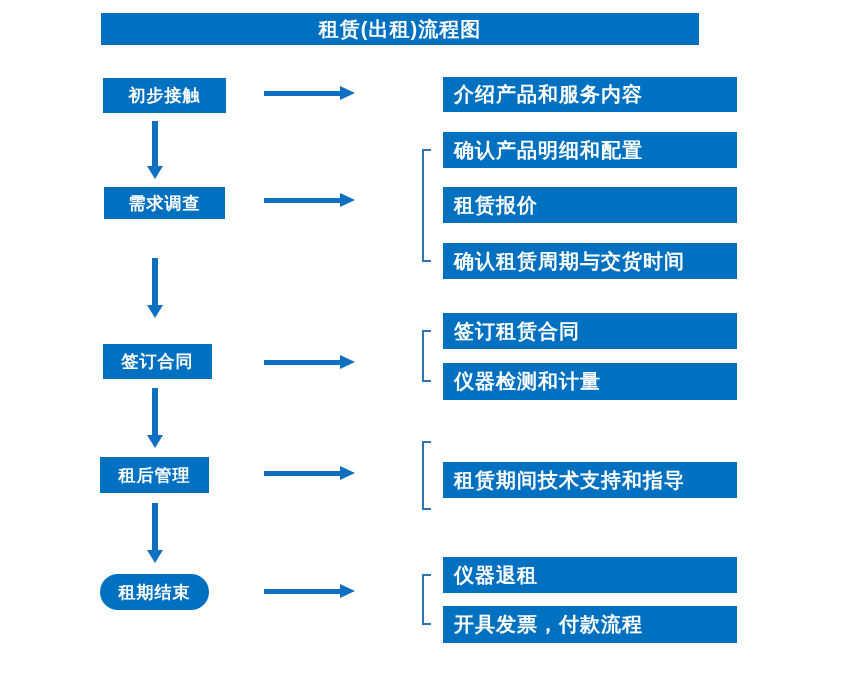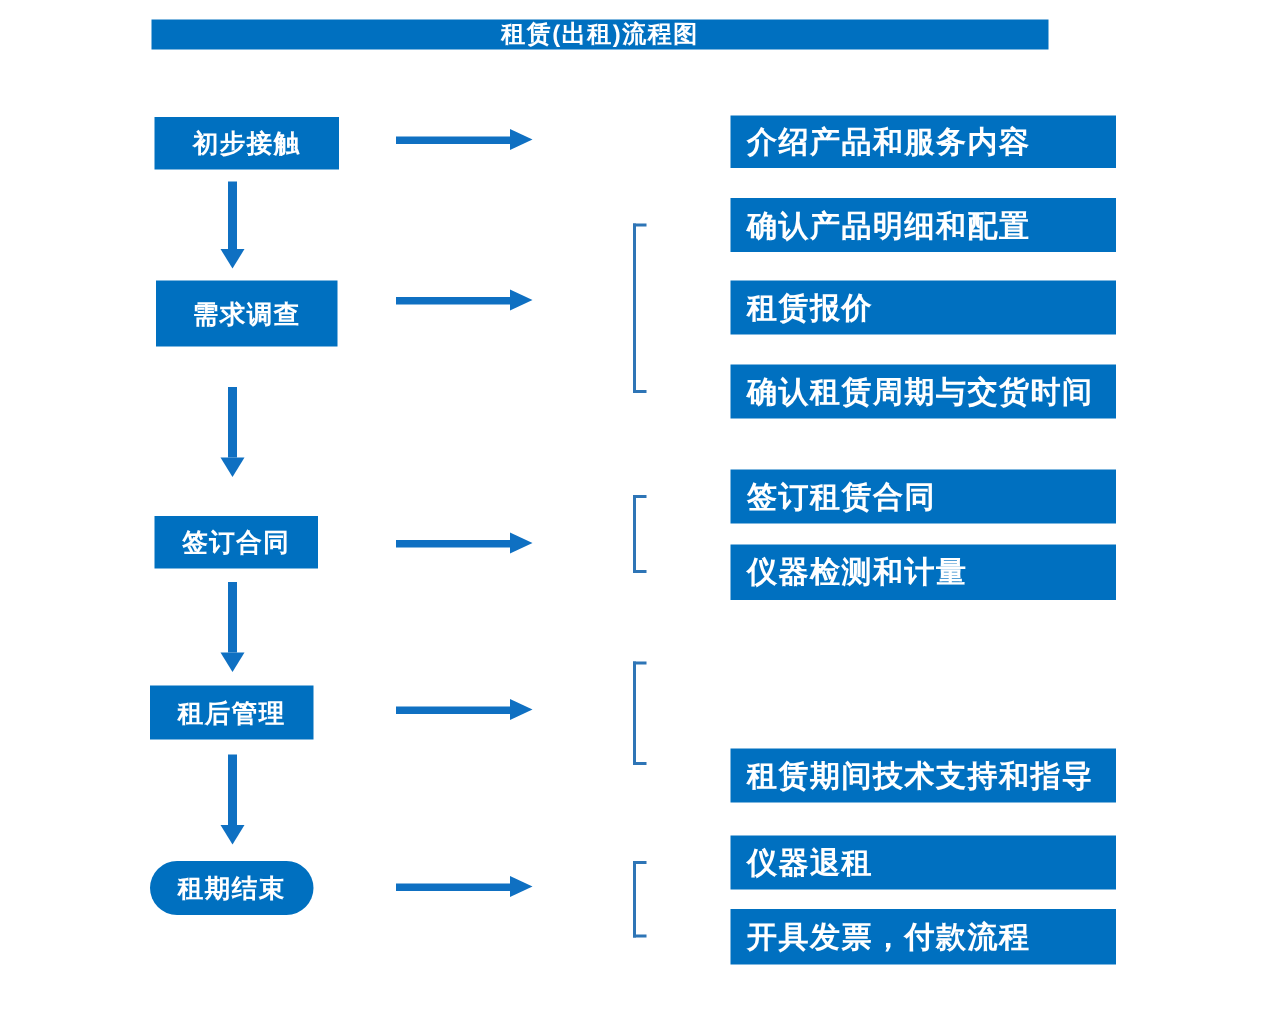--- a/index.html
+++ b/index.html
@@ -18,38 +18,37 @@
   .box {
     position: absolute;
     background: #0070C0;
     color: #ffffff;
     font-weight: bold;
     display: flex;
     align-items: center;
     box-sizing: border-box;
   }
   .title-bar {
-    left: 101px; top: 13px; width: 598px; height: 20px;
+    left: 101px; top: 13px; width: 598px; height: 32px;
     justify-content: center;
-    font-size: 16px;
+    font-size: 20px;
     letter-spacing: 1px;
   }
   .step {
     justify-content: center;
     font-size: 17px;
     letter-spacing: 1px;
   }
   .output {
     left: 443px;
-    width: 257px;
+    width: 294px;
     padding-left: 11px;
     justify-content: flex-start;
     font-size: 20px;
     letter-spacing: 1px;
-    margin-left: 44px;
   }
   
   .h-shaft {
     position: absolute;
     height: 5px;
     width: 77px;
     background: #0F70C2;
   }
   .h-head {
     position: absolute;
@@ -82,21 +81,21 @@
   }
 </style>
 </head>
 <body>
 
 <div class="canvas">
 
   <div class="box title-bar">租赁(出租)流程图</div>
 
   <div class="box step" style="left:103px; top:78px;  width:123px; height:35px;">初步接触</div>
-  <div class="box step" style="left:104px; top:187px; width:121px; height:44px;">需求调查</div>
+  <div class="box step" style="left:104px; top:187px; width:121px; height:32px;">需求调查</div>
   <div class="box step" style="left:103px; top:344px; width:109px; height:35px;">签订合同</div>
   <div class="box step" style="left:100px; top:457px; width:109px; height:36px;">租后管理</div>
   <div class="box step" style="left:100px; top:574px; width:109px; height:36px;border-radius:18px;">租期结束</div>
 
   <div>
     <div class="v-shaft" style="left:152px; top:121px; height:45px;"></div>
     <div class="v-head" style="left:147px; top:166px;"></div>
   </div>
   <div>
     <div class="v-shaft" style="left:152px; top:258px; height:47px;"></div>
@@ -139,18 +138,18 @@
 
   <div class="box output" style="top:77px;  height:35px;">介绍产品和服务内容</div>
 
   <div class="box output" style="top:132px; height:36px;">确认产品明细和配置</div>
   <div class="box output" style="top:187px; height:36px;">租赁报价</div>
   <div class="box output" style="top:243px; height:36px;">确认租赁周期与交货时间</div>
 
   <div class="box output" style="top:313px; height:36px;">签订租赁合同</div>
   <div class="box output" style="top:363px; height:37px;">仪器检测和计量</div>
 
-  <div class="box output" style="top:499px; height:36px;">租赁期间技术支持和指导</div>
+  <div class="box output" style="top:462px; height:36px;">租赁期间技术支持和指导</div>
 
   <div class="box output" style="top:557px; height:36px;">仪器退租</div>
   <div class="box output" style="top:606px; height:37px;">开具发票，付款流程</div>
 
 </div>
 
 </body></html>

